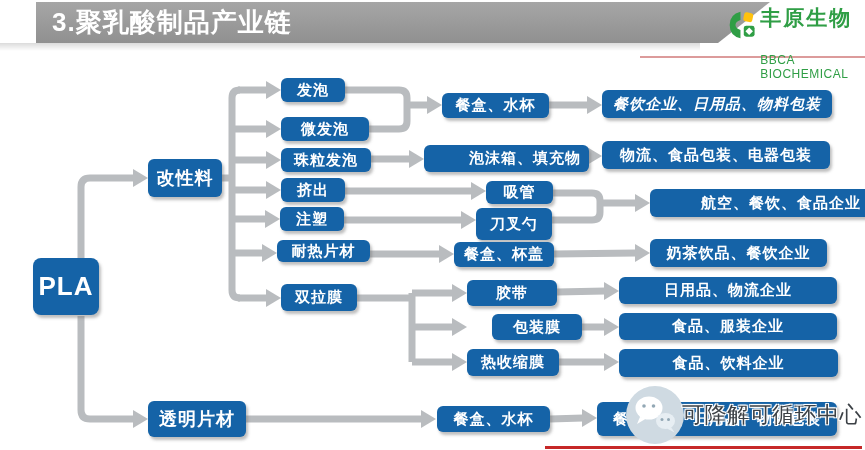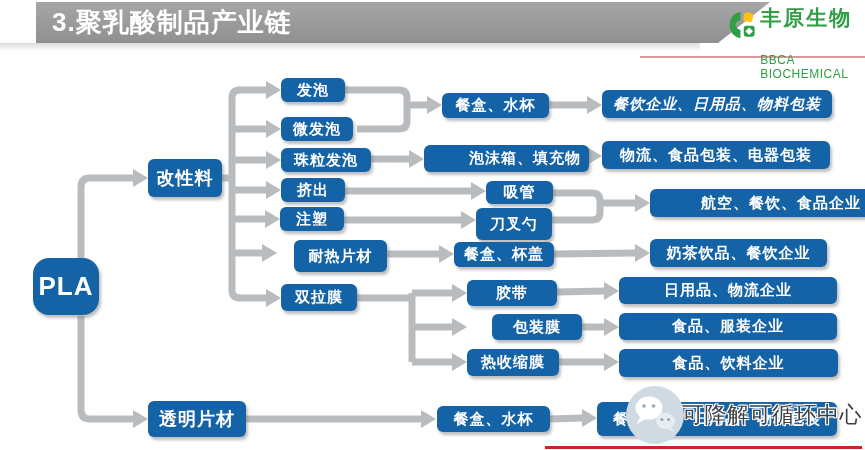--- a/index.html
+++ b/index.html
@@ -114,31 +114,31 @@
       <polygon points="635,194 650,203 635,212"></polygon>
       <polygon points="635,244 650,253 635,262"></polygon>
       <polygon points="604,282 619,291 604,300"></polygon>
       <polygon points="604,318 619,327 604,336"></polygon>
       <polygon points="604,353 619,362 604,371"></polygon>
       <polygon points="421,410 436,419 421,428"></polygon>
       <polygon points="582,409 597,418 582,427"></polygon>
     </g>
   </svg>
 
-  <div class="node" style="left:33px;top:258px;width:66px;height:57px;font-size:26px;border-radius:16px;">PLA</div>
+  <div class="node" style="left:33px;top:258px;width:66px;height:57px;font-size:26px;border-radius:8px;">PLA</div>
 
   <div class="node" style="left:148px;top:159px;width:74px;height:38px;font-size:18px;">改性料</div>
   <div class="node" style="left:148px;top:401px;width:98px;height:36px;font-size:18px;">透明片材</div>
 
   <div class="node" style="left:281px;top:78px;width:64px;height:24px;">发泡</div>
-  <div class="node" style="left:281px;top:117px;width:72px;height:24px;">微发泡</div>
+  <div class="node" style="left:281px;top:117px;width:88px;height:24px;">微发泡</div>
   <div class="node" style="left:281px;top:148px;width:90px;height:24px;">珠粒发泡</div>
   <div class="node" style="left:281px;top:178px;width:64px;height:24px;">挤出</div>
   <div class="node" style="left:280px;top:207px;width:64px;height:24px;">注塑</div>
-  <div class="node" style="left:277px;top:240px;width:93px;height:32px;margin-left:17px;">耐热片材</div>
+  <div class="node" style="left:277px;top:240px;width:93px;height:22px;">耐热片材</div>
   <div class="node" style="left:281px;top:284px;width:76px;height:27px;">双拉膜</div>
 
   <div class="node" style="left:442px;top:93px;width:107px;height:25px;">餐盒、水杯</div>
   <div class="node" style="left:424px;top:145px;width:128px;height:27px;padding-left:37px;">泡沫箱、填充物</div>
   <div class="node" style="left:486px;top:181px;width:67px;height:23px;">吸管</div>
   <div class="node" style="left:476px;top:208px;width:76px;height:32px;">刀叉勺</div>
   <div class="node" style="left:454px;top:242px;width:100px;height:25px;">餐盒、杯盖</div>
   <div class="node" style="left:467px;top:280px;width:90px;height:26px;">胶带</div>
   <div class="node" style="left:492px;top:314px;width:90px;height:26px;">包装膜</div>
   <div class="node" style="left:467px;top:349px;width:92px;height:27px;">热收缩膜</div>

